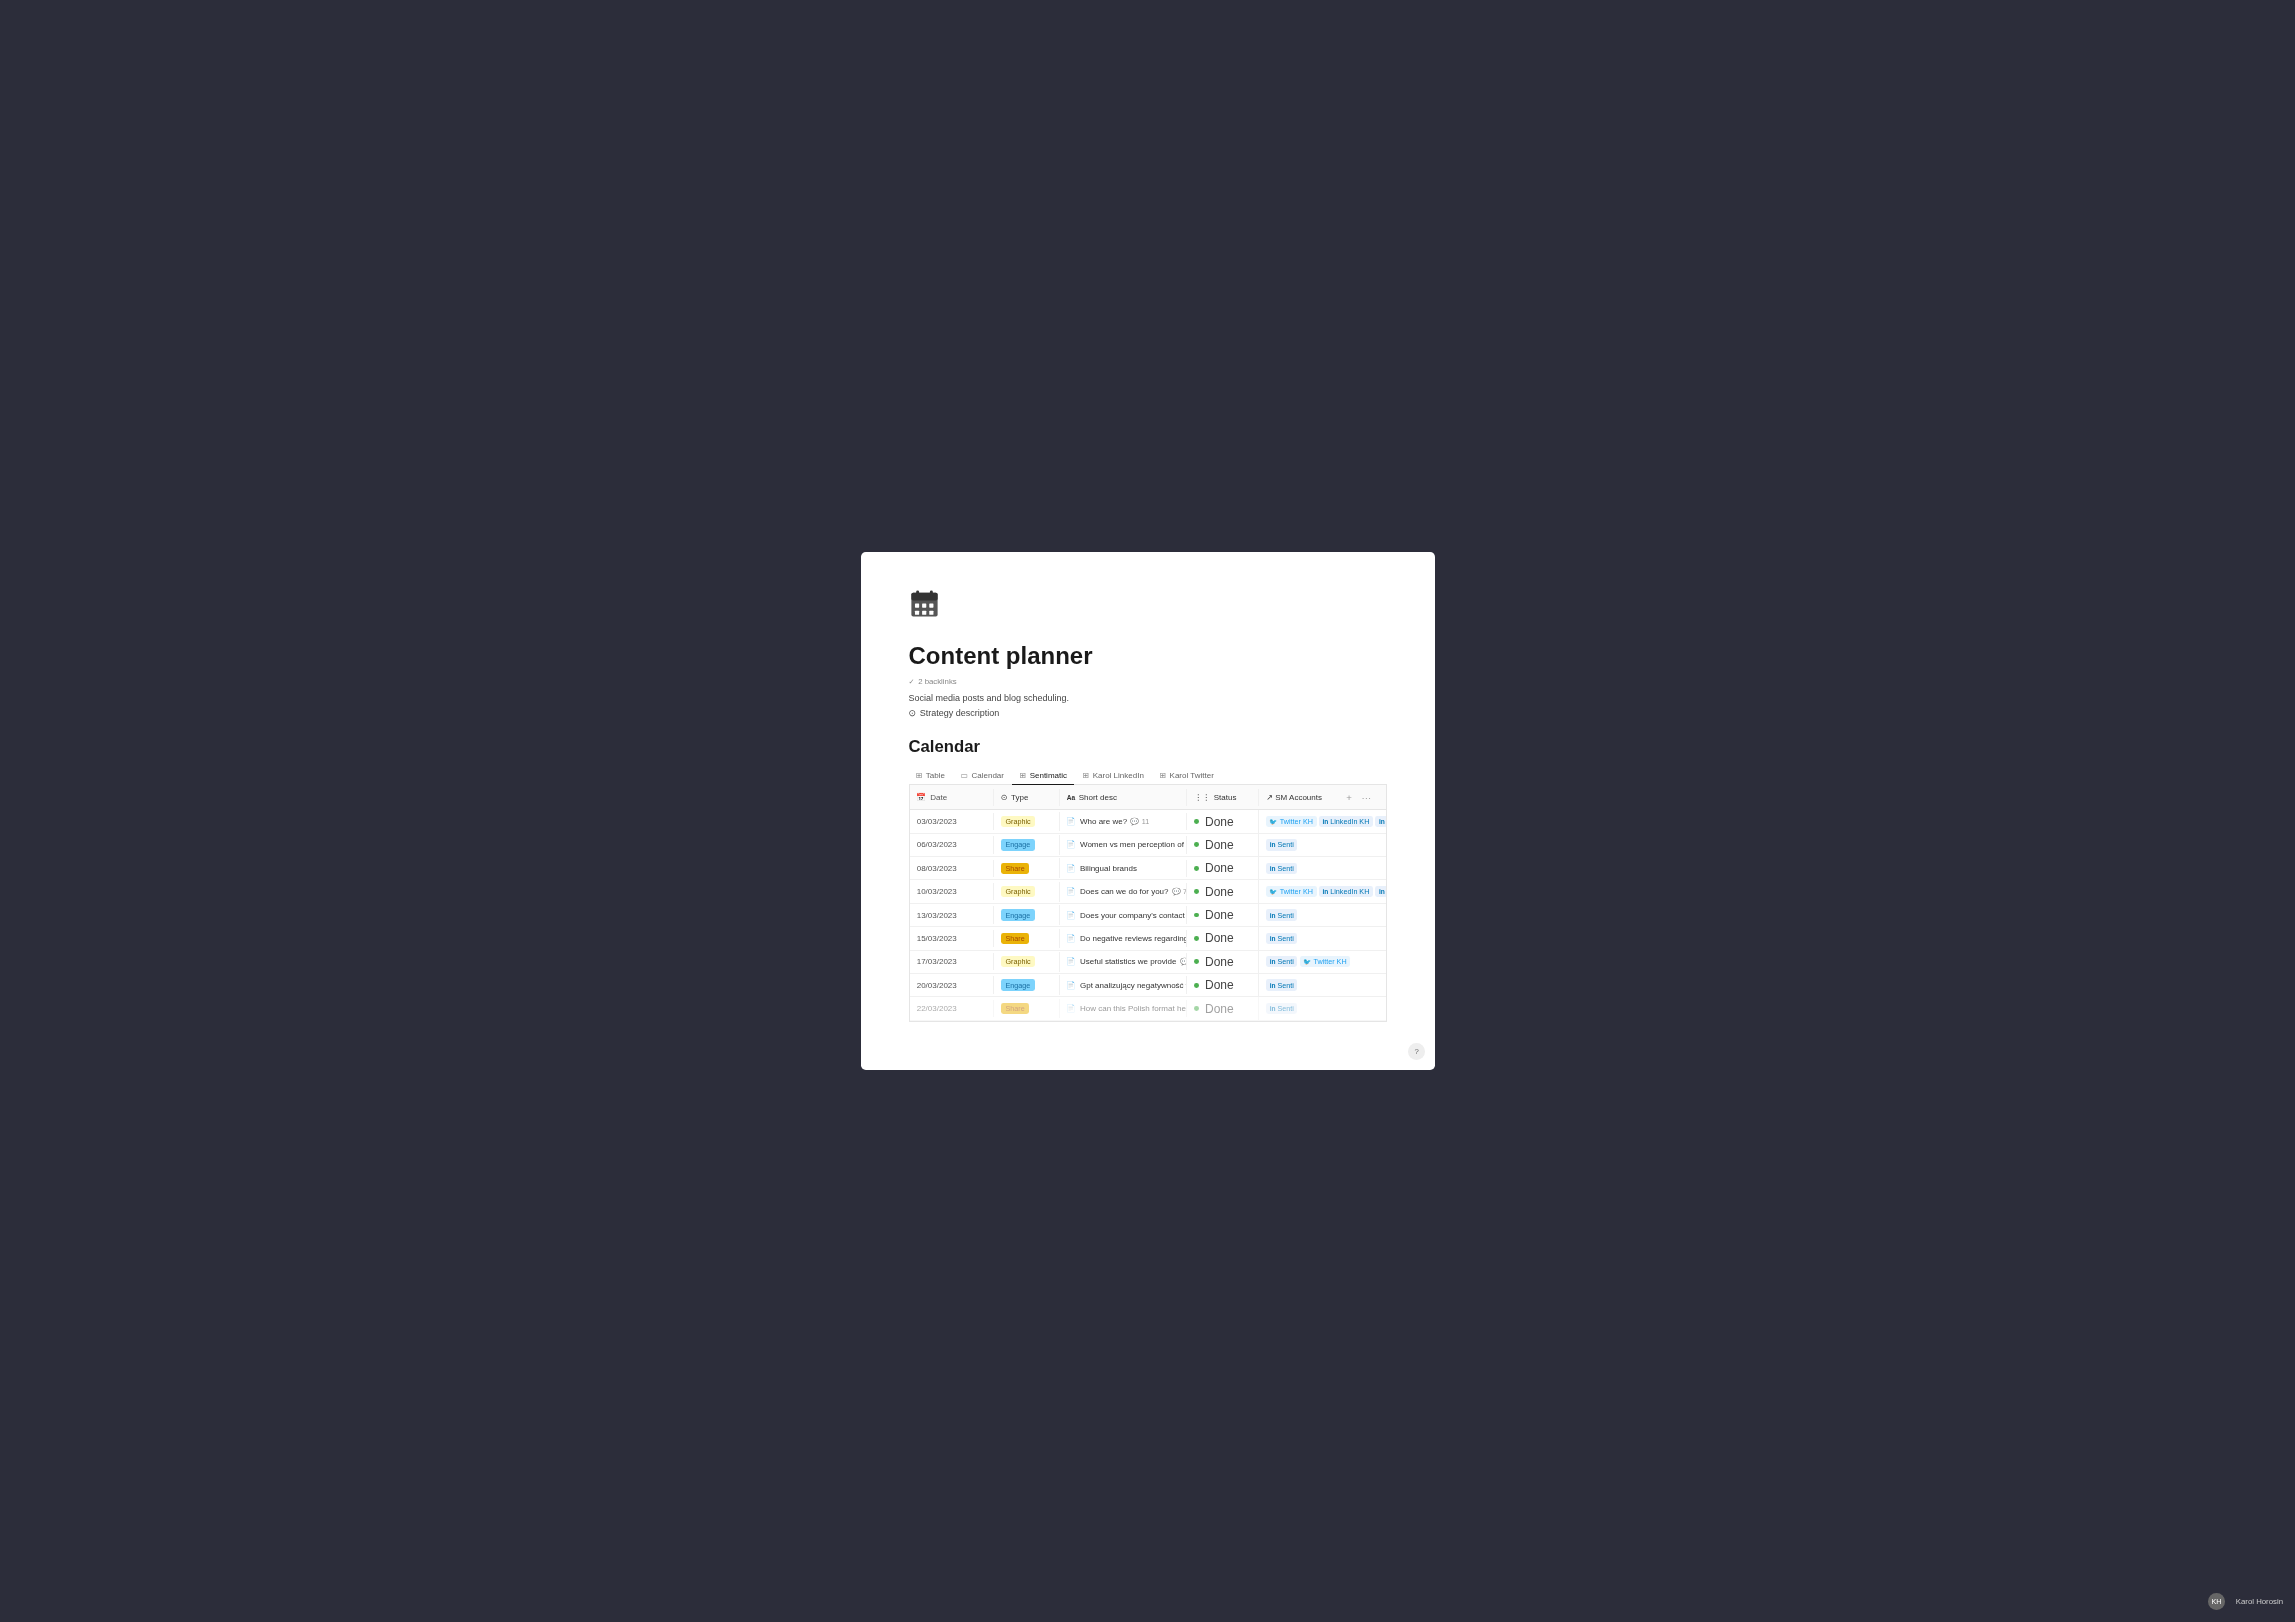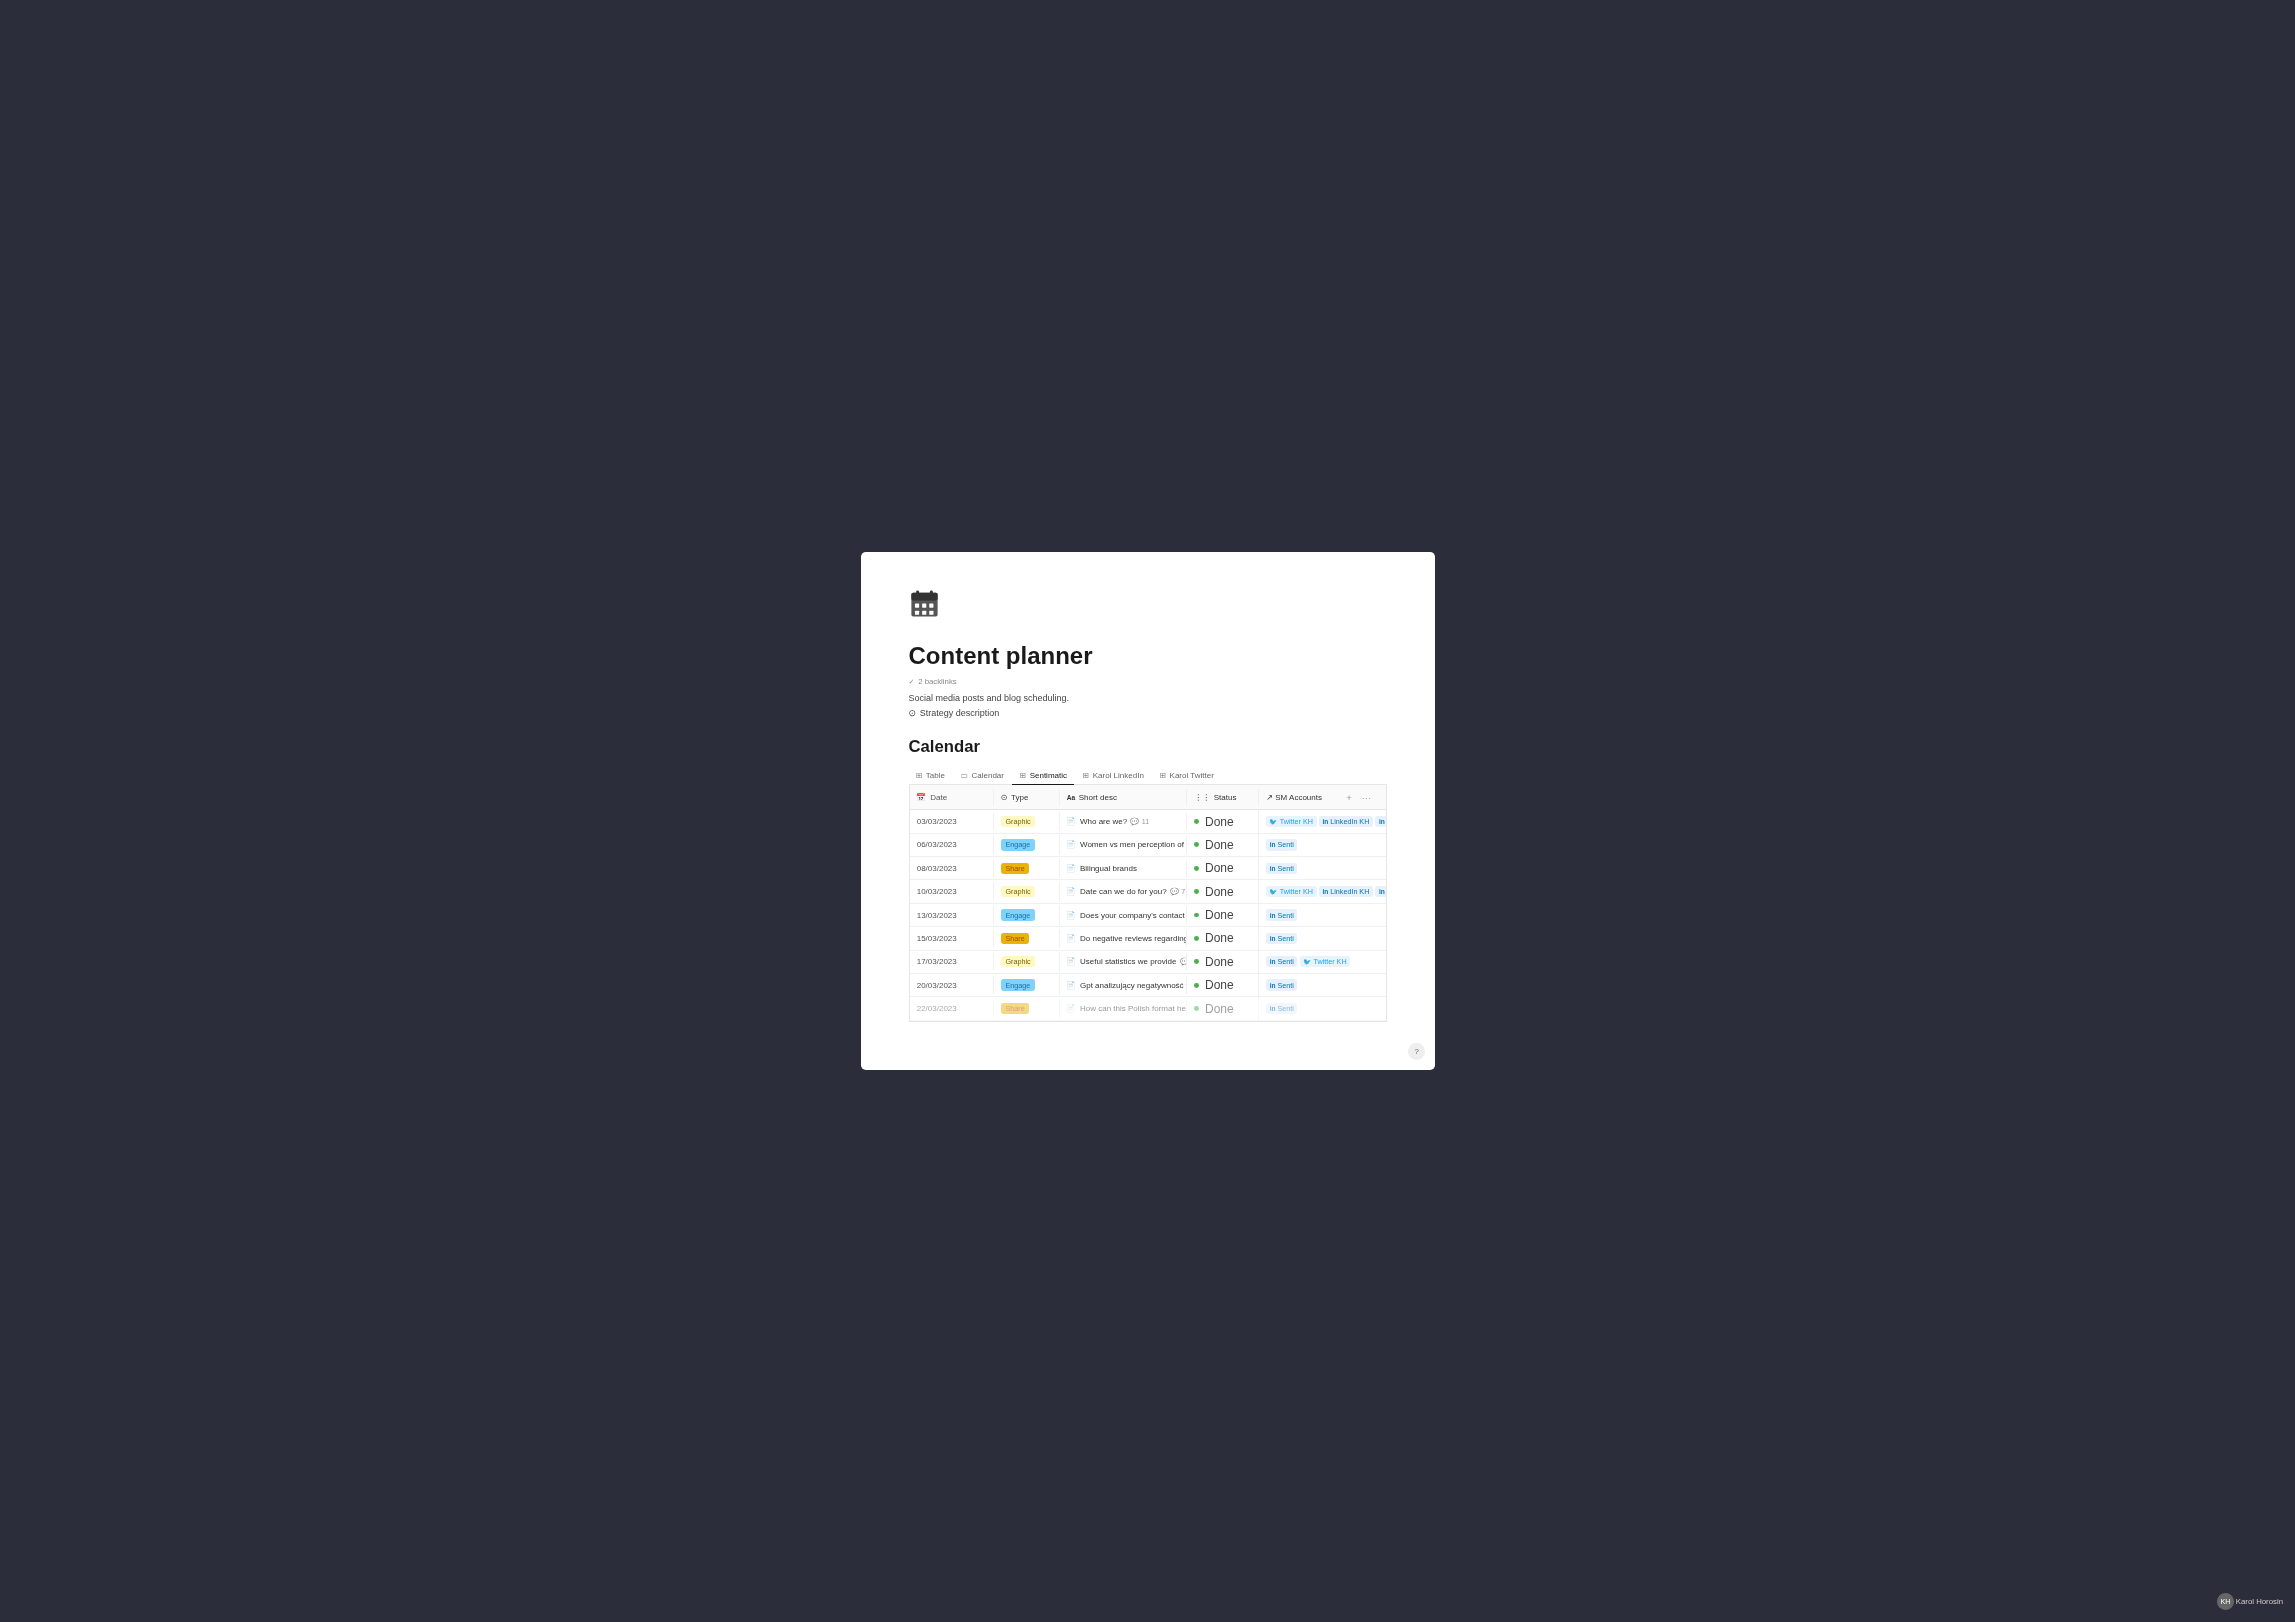--- a/index.html
+++ b/index.html
@@ -197,21 +197,21 @@
       font-size: 7.8px;
       color: #666;
       cursor: pointer;
     }
     .user-info {
       position: fixed;
       bottom: 12px;
       right: 12px;
       display: flex;
       align-items: center;
-      gap: 2px;
+      gap: 11px;
       color: #ccc;
       font-size: 7.8px;
     }
     .avatar {
       width: 16.7px;
       height: 16.7px;
       border-radius: 50%;
       background: #666;
       overflow: hidden;
       display: flex;
@@ -368,21 +368,21 @@
       </div>
     </div>
 
     <div class="data-row">
       <div class="cell cell-date">10/03/2023</div>
       <div class="cell cell-type">
           <span class="badge badge-graphic">Graphic</span>
         </div>
       <div class="cell cell-desc">
         <span class="doc-icon">📄</span>
-        <span>Date can we do for you?</span>
+        <span>Does can we do for you?</span>
         <span class="comment-count">💬 7</span>
       </div>
       <div class="cell cell-status">
         <span class="status-dot status-done"></span>
         <span class="status-text">Done</span>
       </div>
       <div class="cell cell-sm">
         <span class="sm-tag sm-twitter"><span class="sm-icon">🐦</span> Twitter KH</span>
         <span class="sm-tag sm-linkedin"><span class="sm-icon">in</span> LinkedIn KH</span>
         <span class="sm-tag sm-senti"><span class="sm-icon">in</span> Senti</span>

